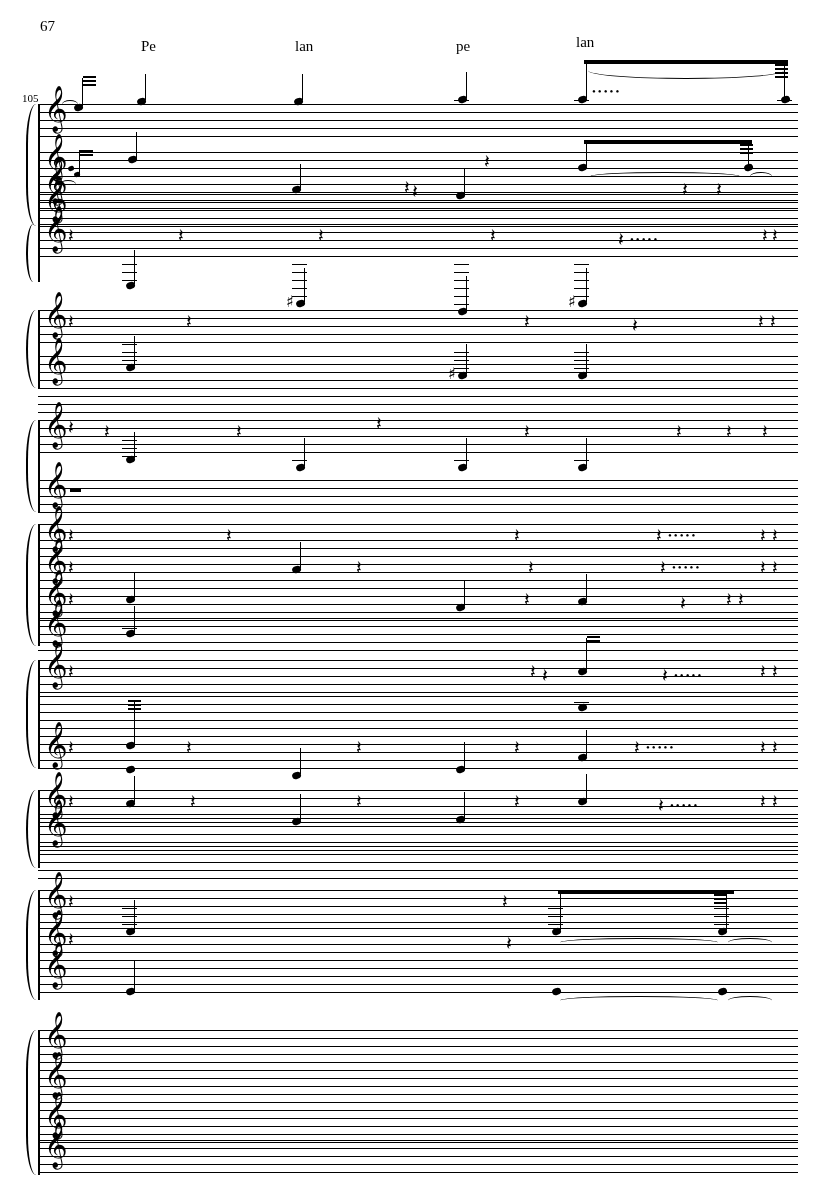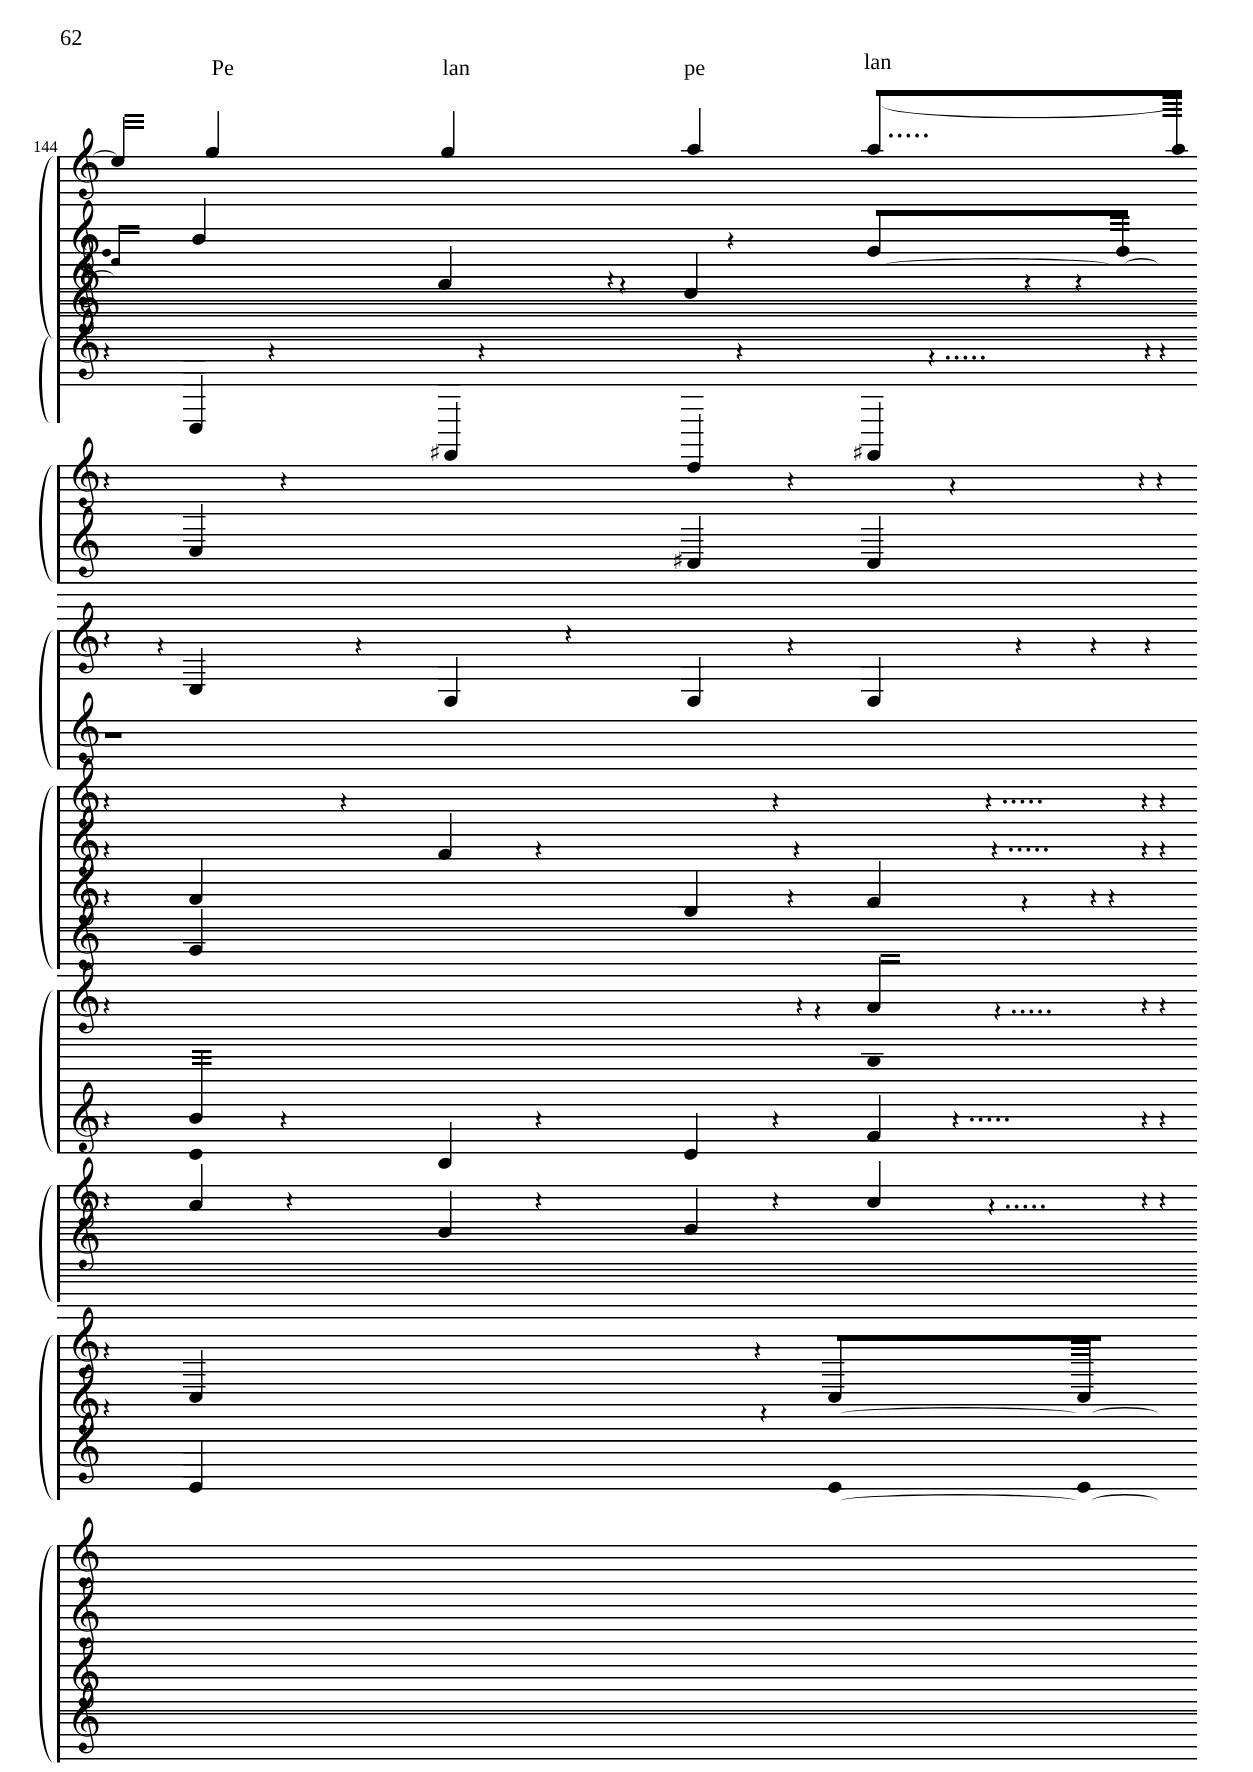--- a/index.html
+++ b/index.html
@@ -160,22 +160,22 @@
     height: 2.4px;
     background: #000;
     margin-bottom: 1.6px;
   }
 </style>
 </head>
 <body>
 
 <div class="page">
 
-  <div class="pagenum">62</div>
-  <div class="measure-num" style="left:22px; top:92px;">144</div>
+  <div class="pagenum">67</div>
+  <div class="measure-num" style="left:22px; top:92px;">105</div>
 
   <div class="lyric" style="left:141px; top:38px;">Pe</div>
   <div class="lyric" style="left:295px; top:38px;">lan</div>
   <div class="lyric" style="left:456px; top:38px;">pe</div>
   <div class="lyric" style="left:576px; top:34px;">lan</div>
 
   <div class="sysbar" style="top:104px; height:122px;"></div>
   <div class="brace" style="top:104px; height:122px;"></div>
 
   <div class="staff" style="top:104px;">

